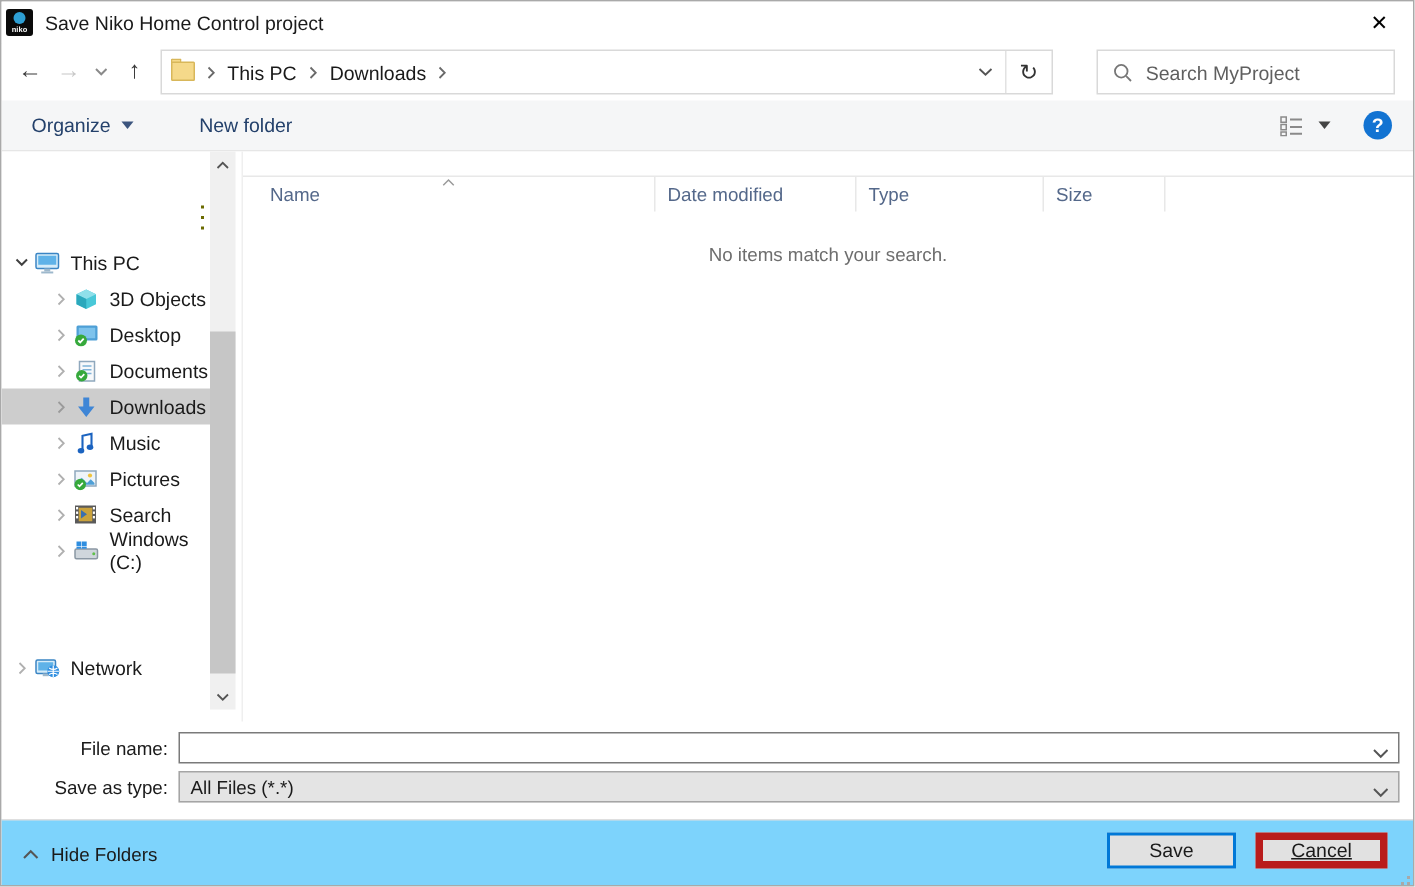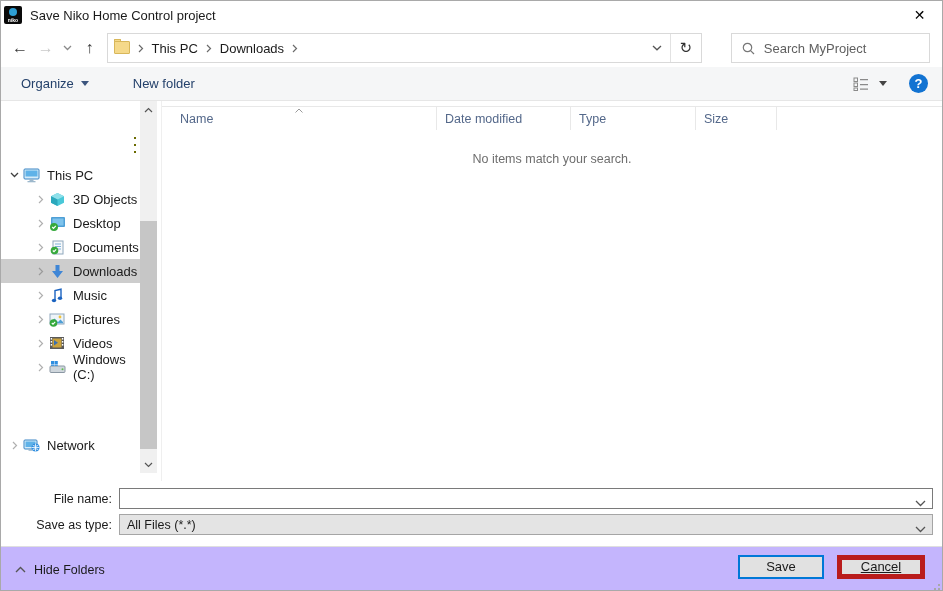--- a/index.html
+++ b/index.html
@@ -54,39 +54,39 @@
   .gap-before { margin-top:54px; }
   .splitter-grip { position:absolute; left:133px; top:36px; width:3px; height:16px; display:flex; flex-direction:column; justify-content:space-between; }
   .splitter-grip i { width:2px; height:2px; background:#6b6b00; }
   
   .vscroll { position:absolute; right:4px; top:0; width:17px; height:372px; background:#f0f0f0; }
   .vscroll .arrow { height:17px; display:flex; align-items:center; justify-content:center; }
   .vscroll .thumb { position:absolute; left:0; top:120px; width:17px; height:228px; background:#c6c6c6; }
   .vscroll .arrow.bottom { position:absolute; bottom:0; left:0; right:0; }
   
   .mainlist { flex:1; position:relative; border-left:1px solid #efefef; }
-  .cols { display:flex; height:24px; border-top:1px solid #e8e8e8; position:relative; margin-top:5px; }
+  .cols { display:flex; height:24px; border-top:1px solid #e8e8e8; position:relative; margin-top:16px; }
   .col { font-size:12.5px; color:#54688a; display:flex; align-items:center; padding-left:8px; border-right:1px solid #e8e8e8; }
   .col.name { width:275px; padding-left:18px; position:relative; }
   .col.date { width:134px; }
   .col.type { width:125px; }
   .col.size { width:81px; }
   .sort-caret { position:absolute; top:-5px; left:50%; transform:translateX(-50%); }
   .empty-msg { text-align:center; margin-top:22px; font-size:12.5px; color:#6e6e6e; }
   
   .namesec { height:65px; background:#fff; padding-top:7px; }
   .field-row { display:flex; align-items:center; height:21px; margin-bottom:5px; }
   .field-label { width:118px; text-align:right; font-size:12.5px; padding-right:7px; flex:0 0 auto; }
   .combo { position:relative; flex:0 0 auto; width:814px; height:21px; border:1px solid #7a7a7a; background:#fff; display:flex; align-items:center; }
   .combo input { border:none; outline:none; width:780px; height:17px; margin-left:6px; font-size:12.5px; font-family:inherit; }
   .combo.grey { background:#e4e4e4; border:1px solid #a5a5a5; }
   .combo .val { font-size:12.5px; margin-left:7px; }
   .combo .chev { position:absolute; right:6px; top:4px; }
   
-  .footer { height:46px; background:#c4b5fd; border-top:1px solid #dfdfdf; display:flex; align-items:center; padding:0 17px 0 14px; position:relative; }
+  .footer { height:46px; background:#7dd3fc; border-top:1px solid #dfdfdf; display:flex; align-items:center; padding:0 17px 0 14px; position:relative; }
   .hide-folders { display:flex; align-items:center; font-size:12.5px; color:#1a1a1a; cursor:pointer; }
   .hide-folders svg { margin-right:8px; }
   .btns { margin-left:auto; display:flex; align-items:center; margin-bottom:6px; }
   .btn { height:24px; font-size:13px; background:#e1e1e1; display:flex; align-items:center; justify-content:center; cursor:pointer; font-family:inherit; }
   .btn.primary { width:86px; border:2px solid #0078d7; }
   .btn.normal { width:88px; border:5px solid #b91c1c; margin-left:13px;text-decoration:underline; }
   .resize-grip { position:absolute; right:2px; bottom:2px; width:10px; height:10px; }
   .resize-grip i { position:absolute; width:2px; height:2px; background:#a8a8a8; }
   .resize-grip i:nth-child(1){ right:0; bottom:0; }
   .resize-grip i:nth-child(2){ right:4px; bottom:0; }
@@ -316,21 +316,21 @@
               <rect x="3.5" y="2.5" width="9" height="9" fill="#caa23c"></rect>
               <rect x="1.7" y="2" width="1.4" height="1.6" fill="#fff"></rect>
               <rect x="1.7" y="5" width="1.4" height="1.6" fill="#fff"></rect>
               <rect x="1.7" y="8" width="1.4" height="1.6" fill="#fff"></rect>
               <rect x="12.9" y="2" width="1.4" height="1.6" fill="#fff"></rect>
               <rect x="12.9" y="5" width="1.4" height="1.6" fill="#fff"></rect>
               <rect x="12.9" y="8" width="1.4" height="1.6" fill="#fff"></rect>
               <path d="M5 4l4 2.8L5 9.6z" fill="#3a6fb0"></path>
             </svg>
         </span>
-        <span>Videos</span>
+        <span>Search</span>
       </div>
 
       <div class="tree-row lvl1">
         <span class="tree-chev">
           <svg width="6" height="9" viewBox="0 0 6 9">
               <path d="M1 1l3.5 3.5L1 8" fill="none" stroke="#b0b0b0" stroke-width="1.2"></path>
             </svg>
         </span>
         <span class="tree-icon">
           <svg width="17" height="14" viewBox="0 0 17 14">

